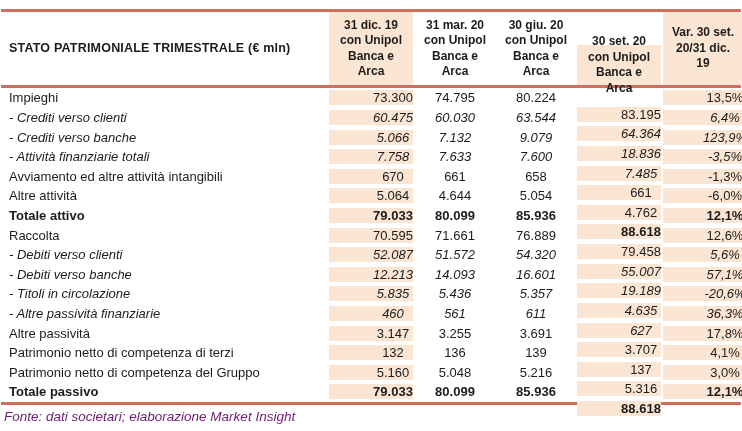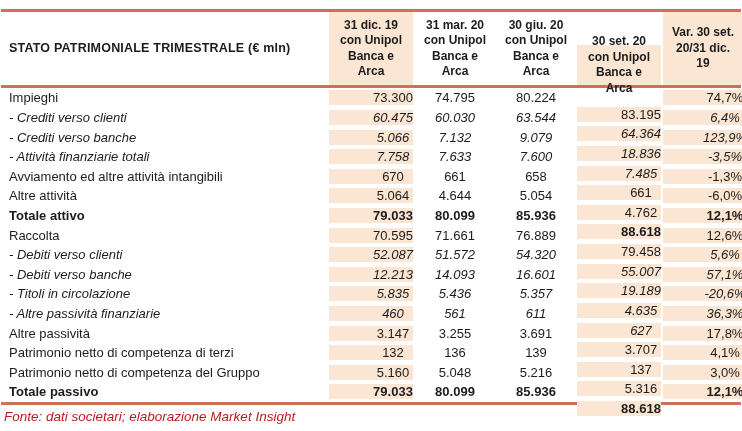--- a/index.html
+++ b/index.html
@@ -43,21 +43,21 @@
     display:flex;height:19.62px;align-items:center;
     font-size:13px;
   }
   .t-row .cell{display:flex;align-items:center;}
   .t-row .c-label{justify-content:flex-start;}
   .t-row .num{justify-content:center;}
   .t-row.italic{font-style:italic;}
   .t-row.bold{font-weight:bold;}
   .footer-note{
     position:absolute;left:4px;top:409px;
-    font-size:13.5px;font-style:italic;color:#b91c1c;
+    font-size:13.5px;font-style:italic;color:#701a75;
   }
 </style>
 </head>
 <body>
 
 <div class="table-wrap">
   <div class="head-row">
     <div class="cell head title-cell c-label">STATO PATRIMONIALE TRIMESTRALE (€ mln)</div>
 
   <div class="cell head c1 hl">31 dic. 19 con Unipol Banca e Arca</div>
@@ -67,21 +67,21 @@
       <div class="cell head c5 hl it">Var. 30 set. 20/31 dic. 19</div>
     </div>
   <div id="table-body">
 
   <div class="t-row regular">
         <div class="cell c-label">Impieghi</div>
         <div class="cell num c1 hl">73.300</div>
         <div class="cell num c2">74.795</div>
         <div class="cell num c3">80.224</div>
         <div class="cell num c4 hl">83.195</div>
-        <div class="cell num c5 hl">74,7%</div>
+        <div class="cell num c5 hl">13,5%</div>
       </div>
       <div class="t-row italic">
         <div class="cell c-label">- Crediti verso clienti</div>
         <div class="cell num c1 hl">60.475</div>
         <div class="cell num c2">60.030</div>
         <div class="cell num c3">63.544</div>
         <div class="cell num c4 hl">64.364</div>
         <div class="cell num c5 hl">6,4%</div>
       </div>
       <div class="t-row italic">

